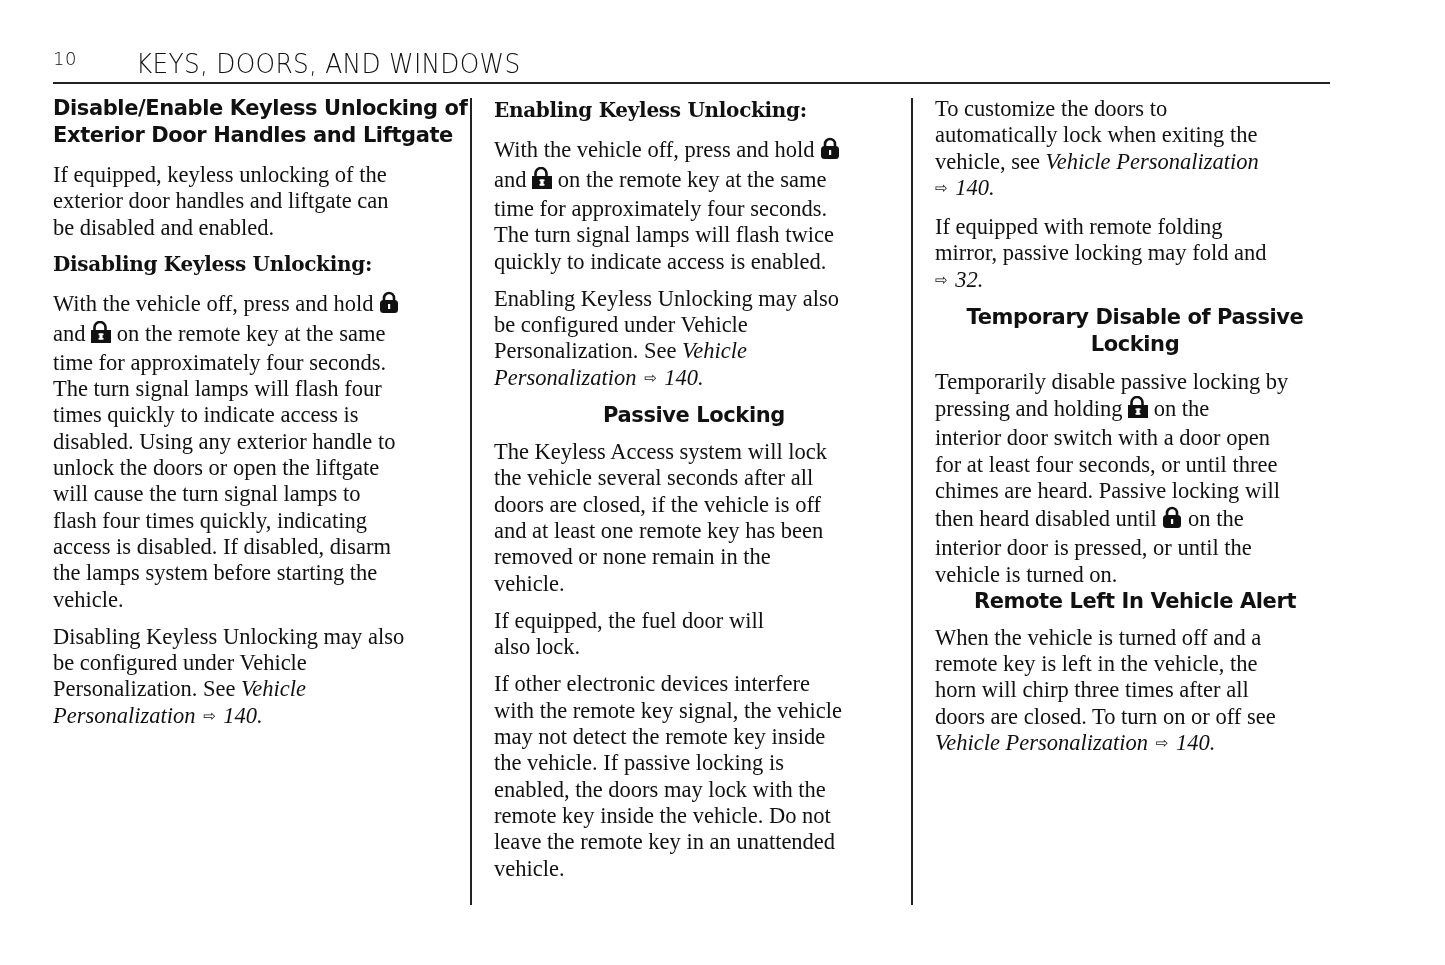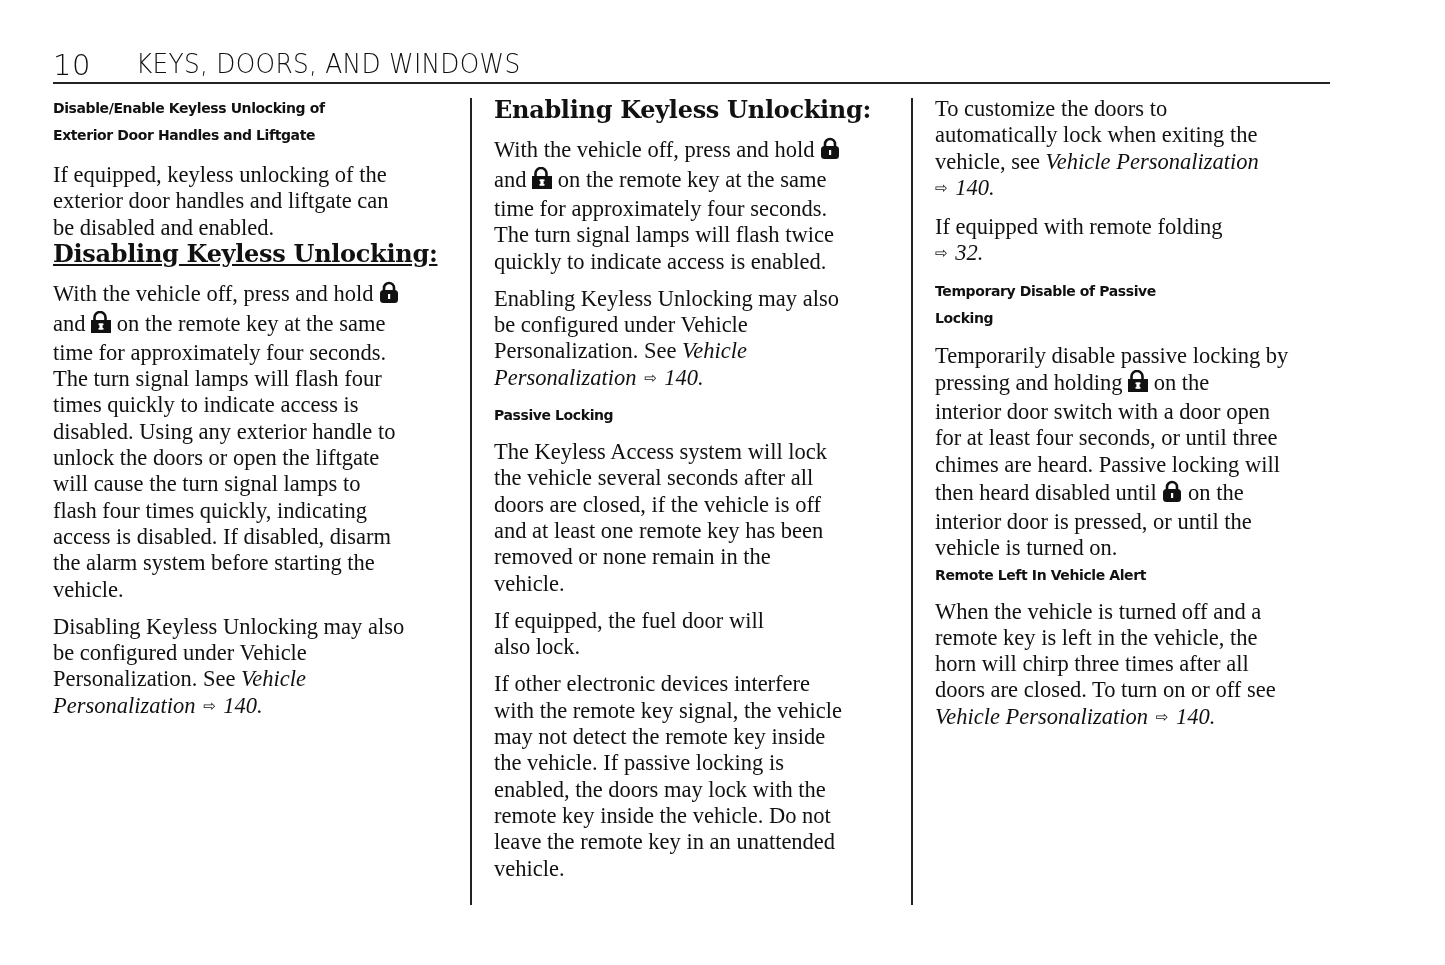--- a/index.html
+++ b/index.html
@@ -1,28 +1,28 @@
 <!DOCTYPE html>
 <html><head>
 <meta charset="utf-8">
 <style>
   html, body { margin: 0; padding: 0; background: #ffffff; }
   body { width: 1445px; height: 965px; position: relative; overflow: hidden; color: #111; }
   .header { position: absolute; left: 53px; top: 46px; width: 1277px; height: 36px; border-bottom: 2px solid #222; }
-  .header .pnum { position: absolute; left: 0; top: 2px; font-family: "DejaVu Sans", sans-serif; font-size: 29px; font-weight: 300; letter-spacing: 0.5px; }
+  .header .pnum { position: absolute; left: 0; top: 2px; font-family: "DejaVu Sans", sans-serif; font-size: 18px; font-weight: 300; letter-spacing: 0.5px; }
   .header .ptitle { position: absolute; left: 83px; top: 2px; font-family: "DejaVu Sans", sans-serif; font-size: 27px; font-weight: 300; letter-spacing: 0.3px; transform: scaleX(0.92); transform-origin: left; }
   .col { position: absolute; top: 95px; }
   .col1 { left: 53px; width: 400px; }
   .col2 { left: 494px; width: 400px; }
   .col3 { left: 935px; width: 400px; }
   .divider { position: absolute; top: 98px; width: 2px; height: 807px; background: #222; }
   .div1 { left: 470px; }
   .div2 { left: 911px; }
-  .h3 { font-family: "DejaVu Sans", sans-serif; font-weight: bold; font-size: 14px; line-height: 27px; letter-spacing: -0.4px; }
-  .h4 { font-family: "DejaVu Serif", serif; font-weight: bold; font-size: 24px; line-height: 26px; letter-spacing: -0.3px; }
+  .h3 { font-family: "DejaVu Sans", sans-serif; font-weight: bold; font-size: 21px; line-height: 27px; letter-spacing: -0.4px; text-align: center; }
+  .h4 { font-family: "DejaVu Serif", serif; font-weight: bold; font-size: 20px; line-height: 26px; letter-spacing: -0.3px; }
   .p { font-family: "Liberation Serif", serif; font-size: 22.5px; line-height: 26.3px; }
   .ln { display: block; white-space: nowrap; }
   .ln.tall { line-height: 32px; }
   em { }
   .arrow { display: inline-block; font-style: normal; font-size: 15px; position: relative; top: -2px; margin: 0 2px; }
   .lock { display: inline-block; width: 20px; height: 22px; vertical-align: -2px; }
 </style>
 </head>
 <body>
 
@@ -54,37 +54,37 @@
 <div class="col col1">
   <div class="h3" style="margin-top:0;">
     <span class="ln">Disable/Enable Keyless Unlocking of</span>
     <span class="ln">Exterior Door Handles and Liftgate</span>
   </div>
   <div class="p" style="margin-top:13px;">
     <span class="ln">If equipped, keyless unlocking of the</span>
     <span class="ln">exterior door handles and liftgate can</span>
     <span class="ln">be disabled and enabled.</span>
   </div>
-  <div class="h4" style="text-decoration:underline;">Disabling Keyless Unlocking:</div>
+  <div class="h4" style="margin-top:10px;">Disabling Keyless Unlocking:</div>
   <div class="p" style="margin-top:11px;">
     <span class="ln tall"><span>With the vehicle off, press and hold</span> <svg class="lock">
           <use href="#sym-lock"></use>
         </svg></span>
     <span class="ln tall" style="margin-top:-2px;"><span>and</span> <svg class="lock">
           <use href="#sym-unlock"></use>
         </svg> <span>on the remote key at the same</span></span>
     <span class="ln">time for approximately four seconds.</span>
     <span class="ln">The turn signal lamps will flash four</span>
     <span class="ln">times quickly to indicate access is</span>
     <span class="ln">disabled. Using any exterior handle to</span>
     <span class="ln">unlock the doors or open the liftgate</span>
     <span class="ln">will cause the turn signal lamps to</span>
     <span class="ln">flash four times quickly, indicating</span>
     <span class="ln">access is disabled. If disabled, disarm</span>
-    <span class="ln">the alarm system before starting the</span>
+    <span class="ln">the lamps system before starting the</span>
     <span class="ln">vehicle.</span>
   </div>
   <div class="p" style="margin-top:11px;">
     <span class="ln">Disabling Keyless Unlocking may also</span>
     <span class="ln">be configured under Vehicle</span>
     <span class="ln"><span>Personalization. See </span><em>Vehicle</em></span>
     <span class="ln"><em>Personalization</em> <span class="arrow">⇨</span> <em>140.</em></span>
   </div>
 </div>
 
@@ -134,20 +134,21 @@
 
 <div class="col col3">
   <div class="p" style="margin-top:1px;">
     <span class="ln">To customize the doors to</span>
     <span class="ln">automatically lock when exiting the</span>
     <span class="ln"><span>vehicle, see </span><em>Vehicle Personalization</em></span>
     <span class="ln"><span class="arrow" style="margin-left:0">⇨</span> <em>140.</em></span>
   </div>
   <div class="p" style="margin-top:11px;">
     <span class="ln">If equipped with remote folding</span>
+    <span class="ln">mirror, passive locking may fold and</span>
     <span class="ln"><span class="arrow" style="margin-left:0">⇨</span> <em>32.</em></span>
   </div>
   <div class="h3" style="margin-top:9px;">
     <span class="ln">Temporary Disable of Passive</span>
     <span class="ln">Locking</span>
   </div>
   <div class="p" style="margin-top:11px;">
     <span class="ln">Temporarily disable passive locking by</span>
     <span class="ln tall" style="margin-top:-2px;"><span>pressing and holding</span> <svg class="lock">
           <use href="#sym-unlock"></use>

